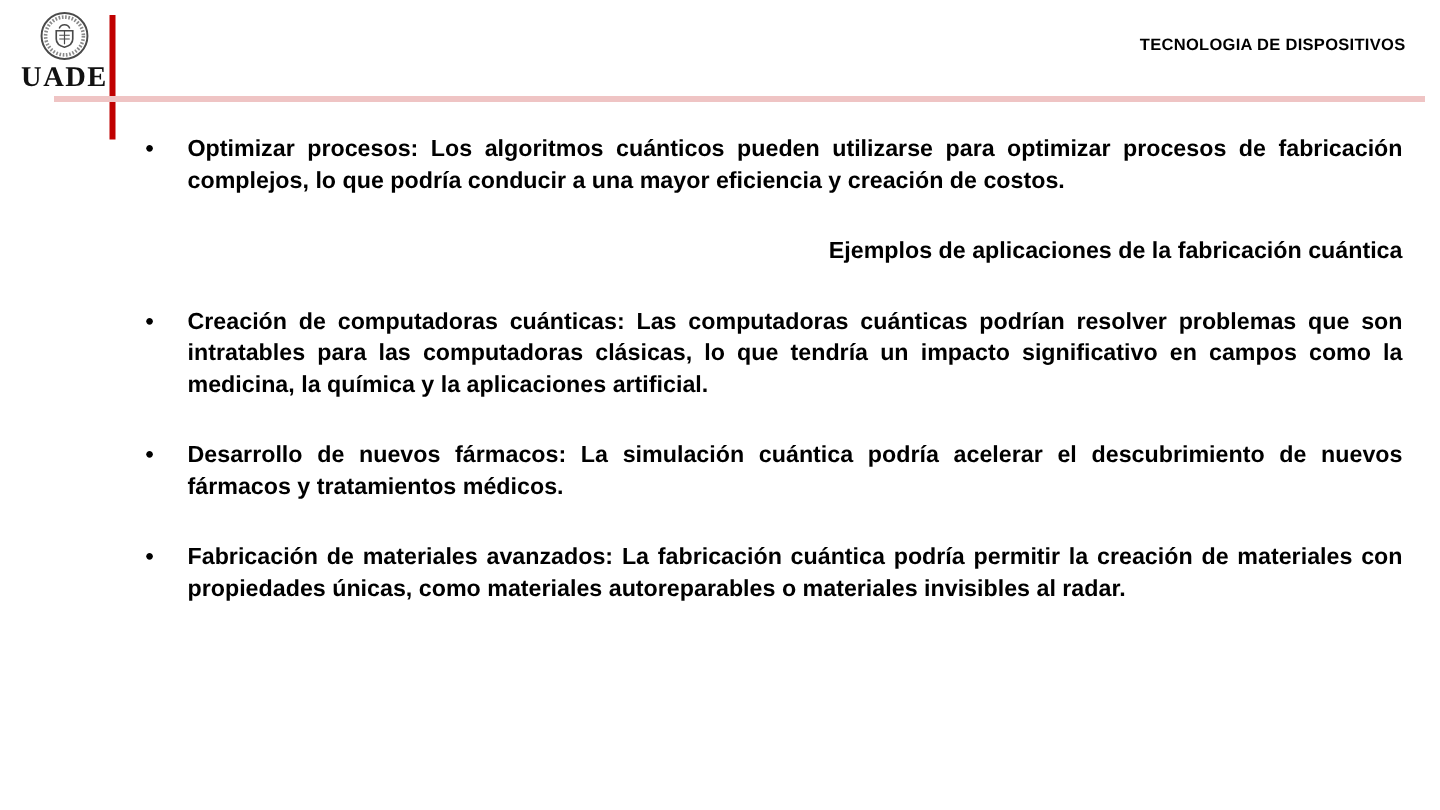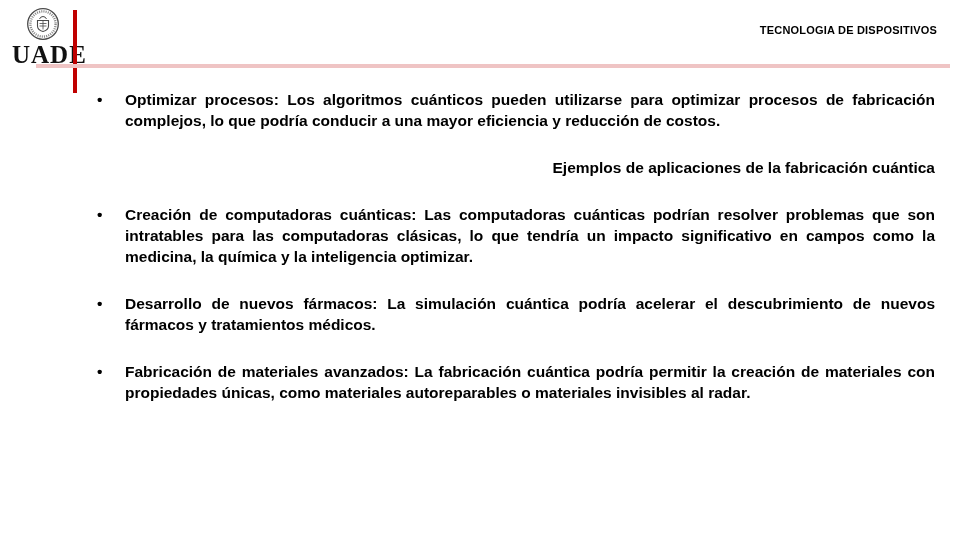--- a/index.html
+++ b/index.html
@@ -19,21 +19,21 @@
     left: 12px;
     top: 7px;
     width: 62px;
     text-align: center;
   }
   .logo svg { display: block; margin: 0 auto; }
   .wordmark {
     margin-top: 1px;
     font-family: "Liberation Serif", serif;
     font-weight: bold;
-    font-size: 25px;
+    font-size: 19px;
     letter-spacing: 1px;
     color: #111111;
     line-height: 1;
   }
 
   .vline {
     position: absolute;
     left: 73px;
     top: 10px;
     width: 4px;
@@ -96,28 +96,28 @@
   <div class="hline"></div>
 
   <div class="title">
     <div>TECNOLOGIA DE DISPOSITIVOS</div>
   </div>
 
   <div class="content">
 
     <div class="bullet">
       <span class="marker">•</span>
-      <span class="text">Optimizar procesos: Los algoritmos cuánticos pueden utilizarse para optimizar procesos de fabricación complejos, lo que podría conducir a una mayor eficiencia y reducción de costos.</span>
+      <span class="text">Optimizar procesos: Los algoritmos cuánticos pueden utilizarse para optimizar procesos de fabricación complejos, lo que podría conducir a una mayor eficiencia y creación de costos.</span>
     </div>
 
     <div class="heading">Ejemplos de aplicaciones de la fabricación cuántica</div>
 
     <div class="bullet">
       <span class="marker">•</span>
-      <span class="text">Creación de computadoras cuánticas: Las computadoras cuánticas podrían resolver problemas que son intratables para las computadoras clásicas, lo que tendría un impacto significativo en campos como la medicina, la química y la inteligencia optimizar.</span>
+      <span class="text">Creación de computadoras cuánticas: Las computadoras cuánticas podrían resolver problemas que son intratables para las computadoras clásicas, lo que tendría un impacto significativo en campos como la medicina, la química y la aplicaciones artificial.</span>
     </div>
 
     <div class="bullet">
       <span class="marker">•</span>
       <span class="text">Desarrollo de nuevos fármacos: La simulación cuántica podría acelerar el descubrimiento de nuevos fármacos y tratamientos médicos.</span>
     </div>
 
     <div class="bullet">
       <span class="marker">•</span>
       <span class="text">Fabricación de materiales avanzados: La fabricación cuántica podría permitir la creación de materiales con propiedades únicas, como materiales autoreparables o materiales invisibles al radar.</span>

